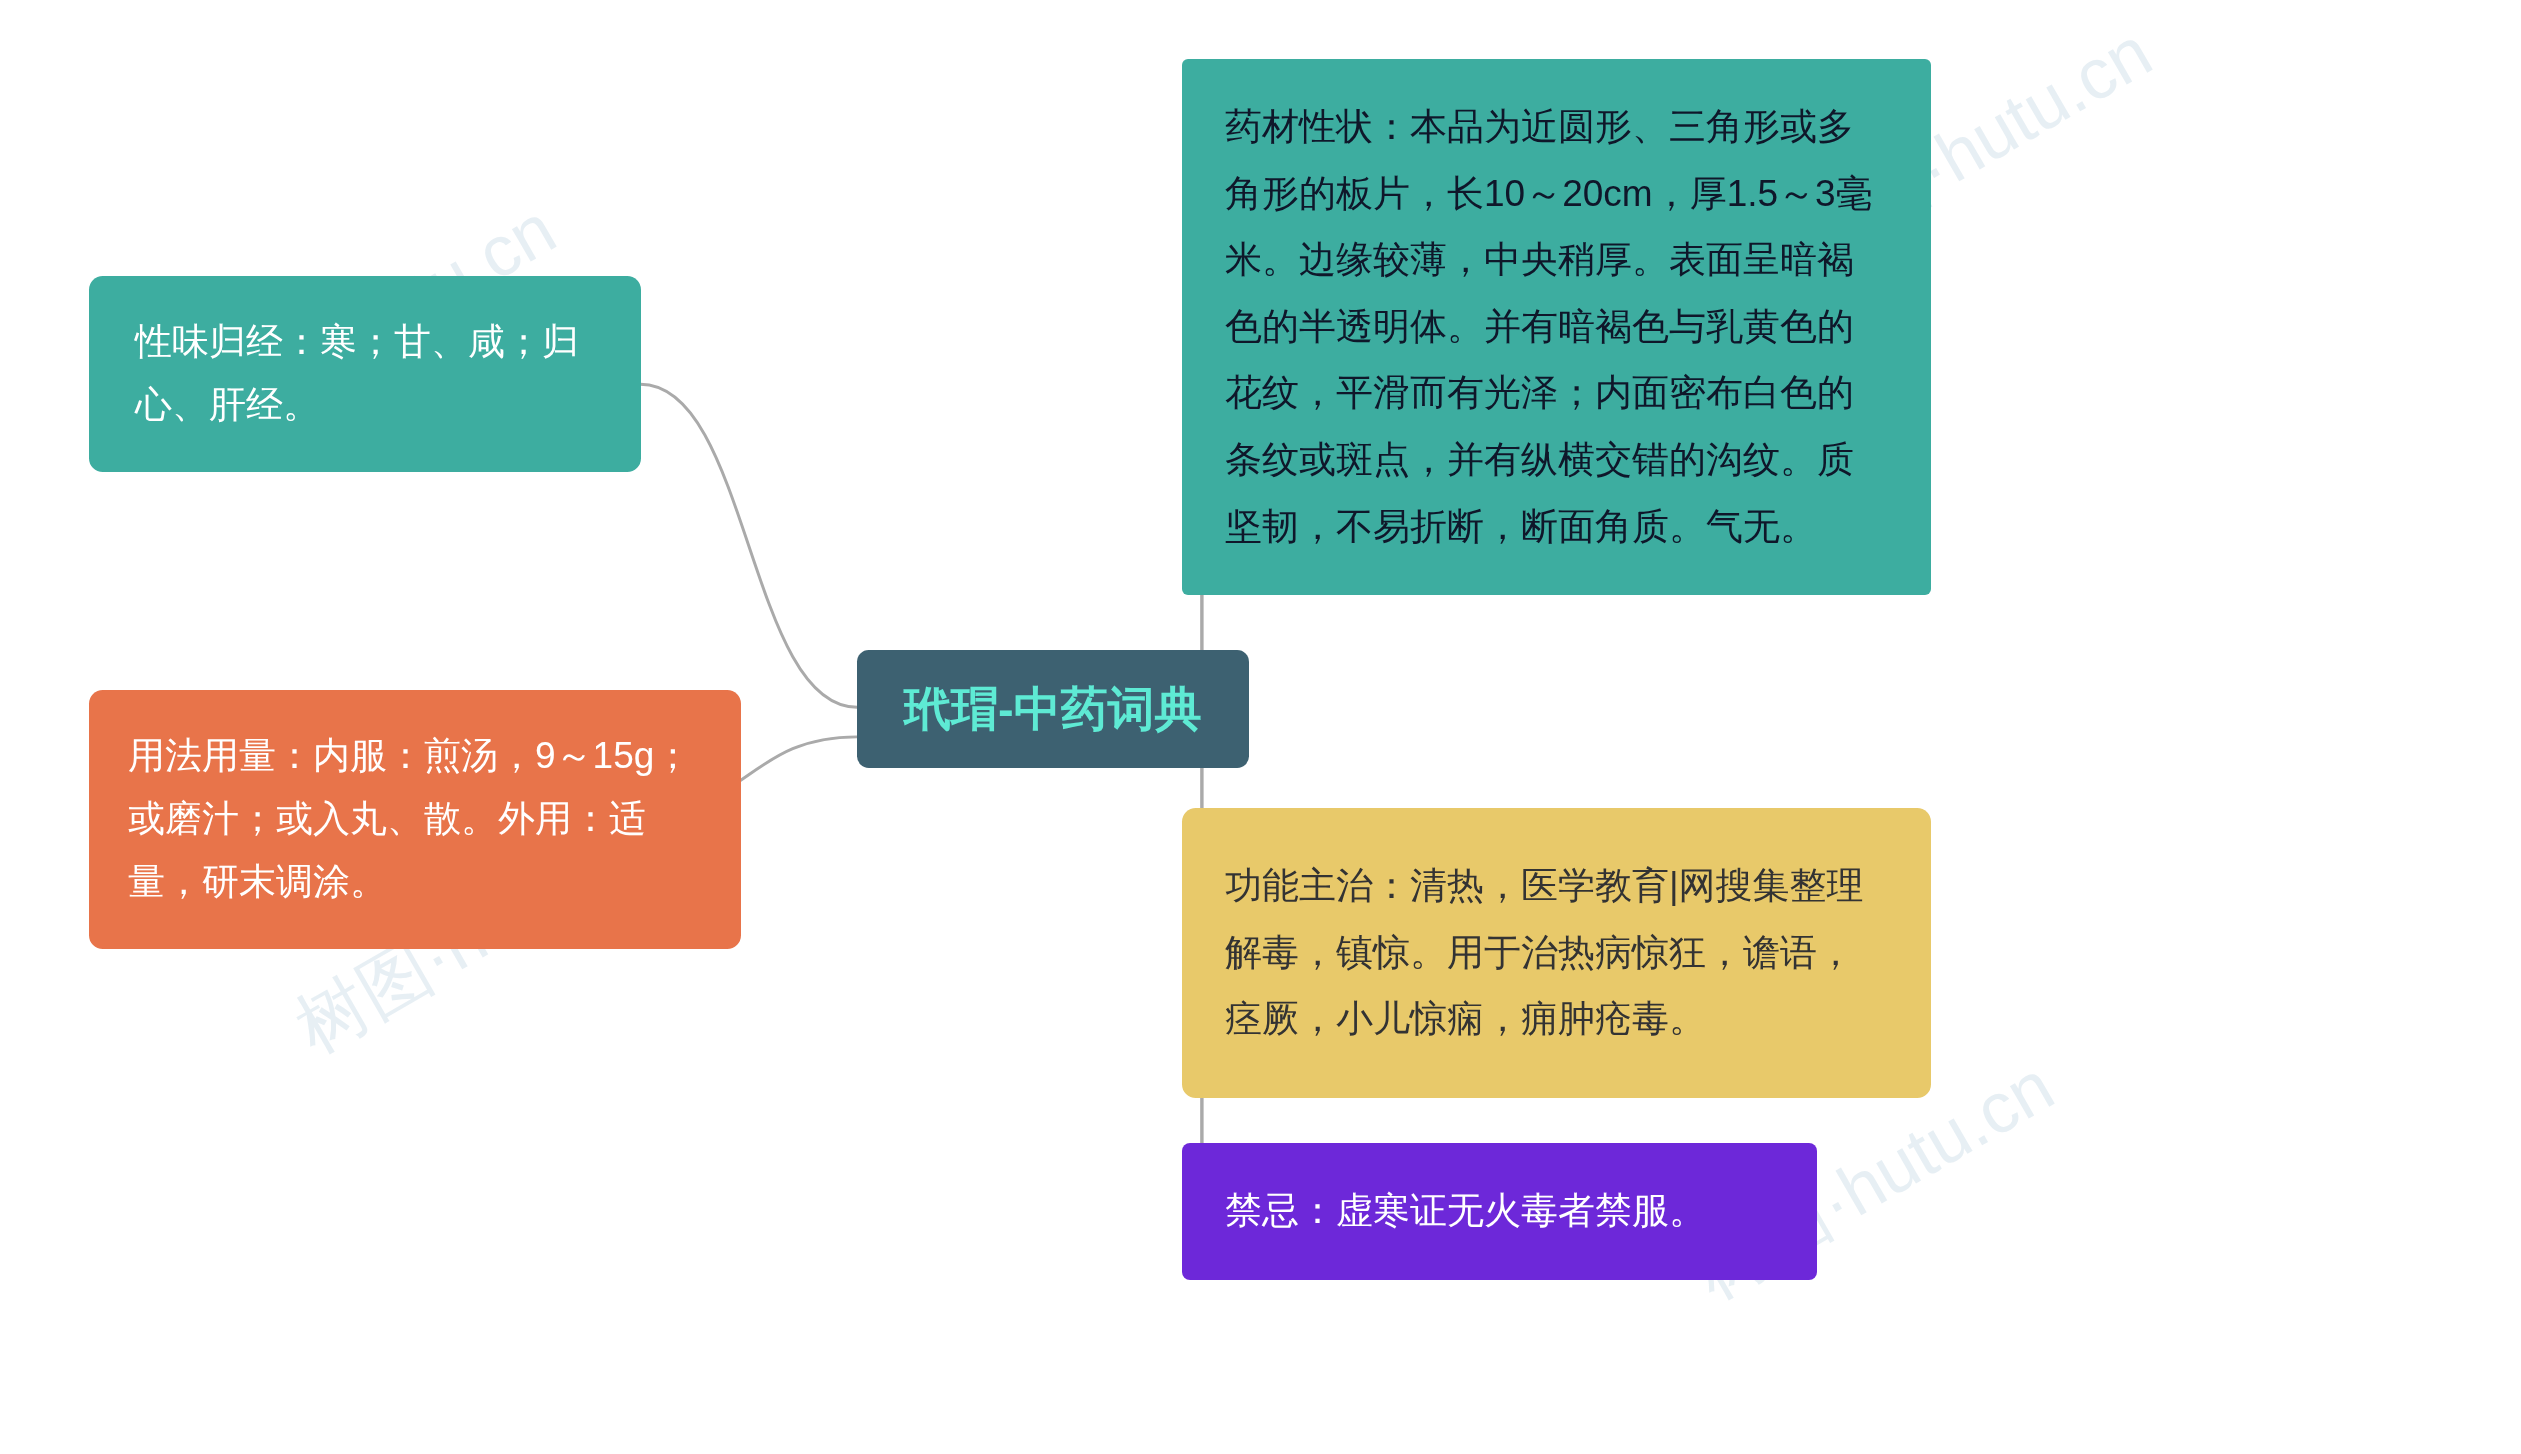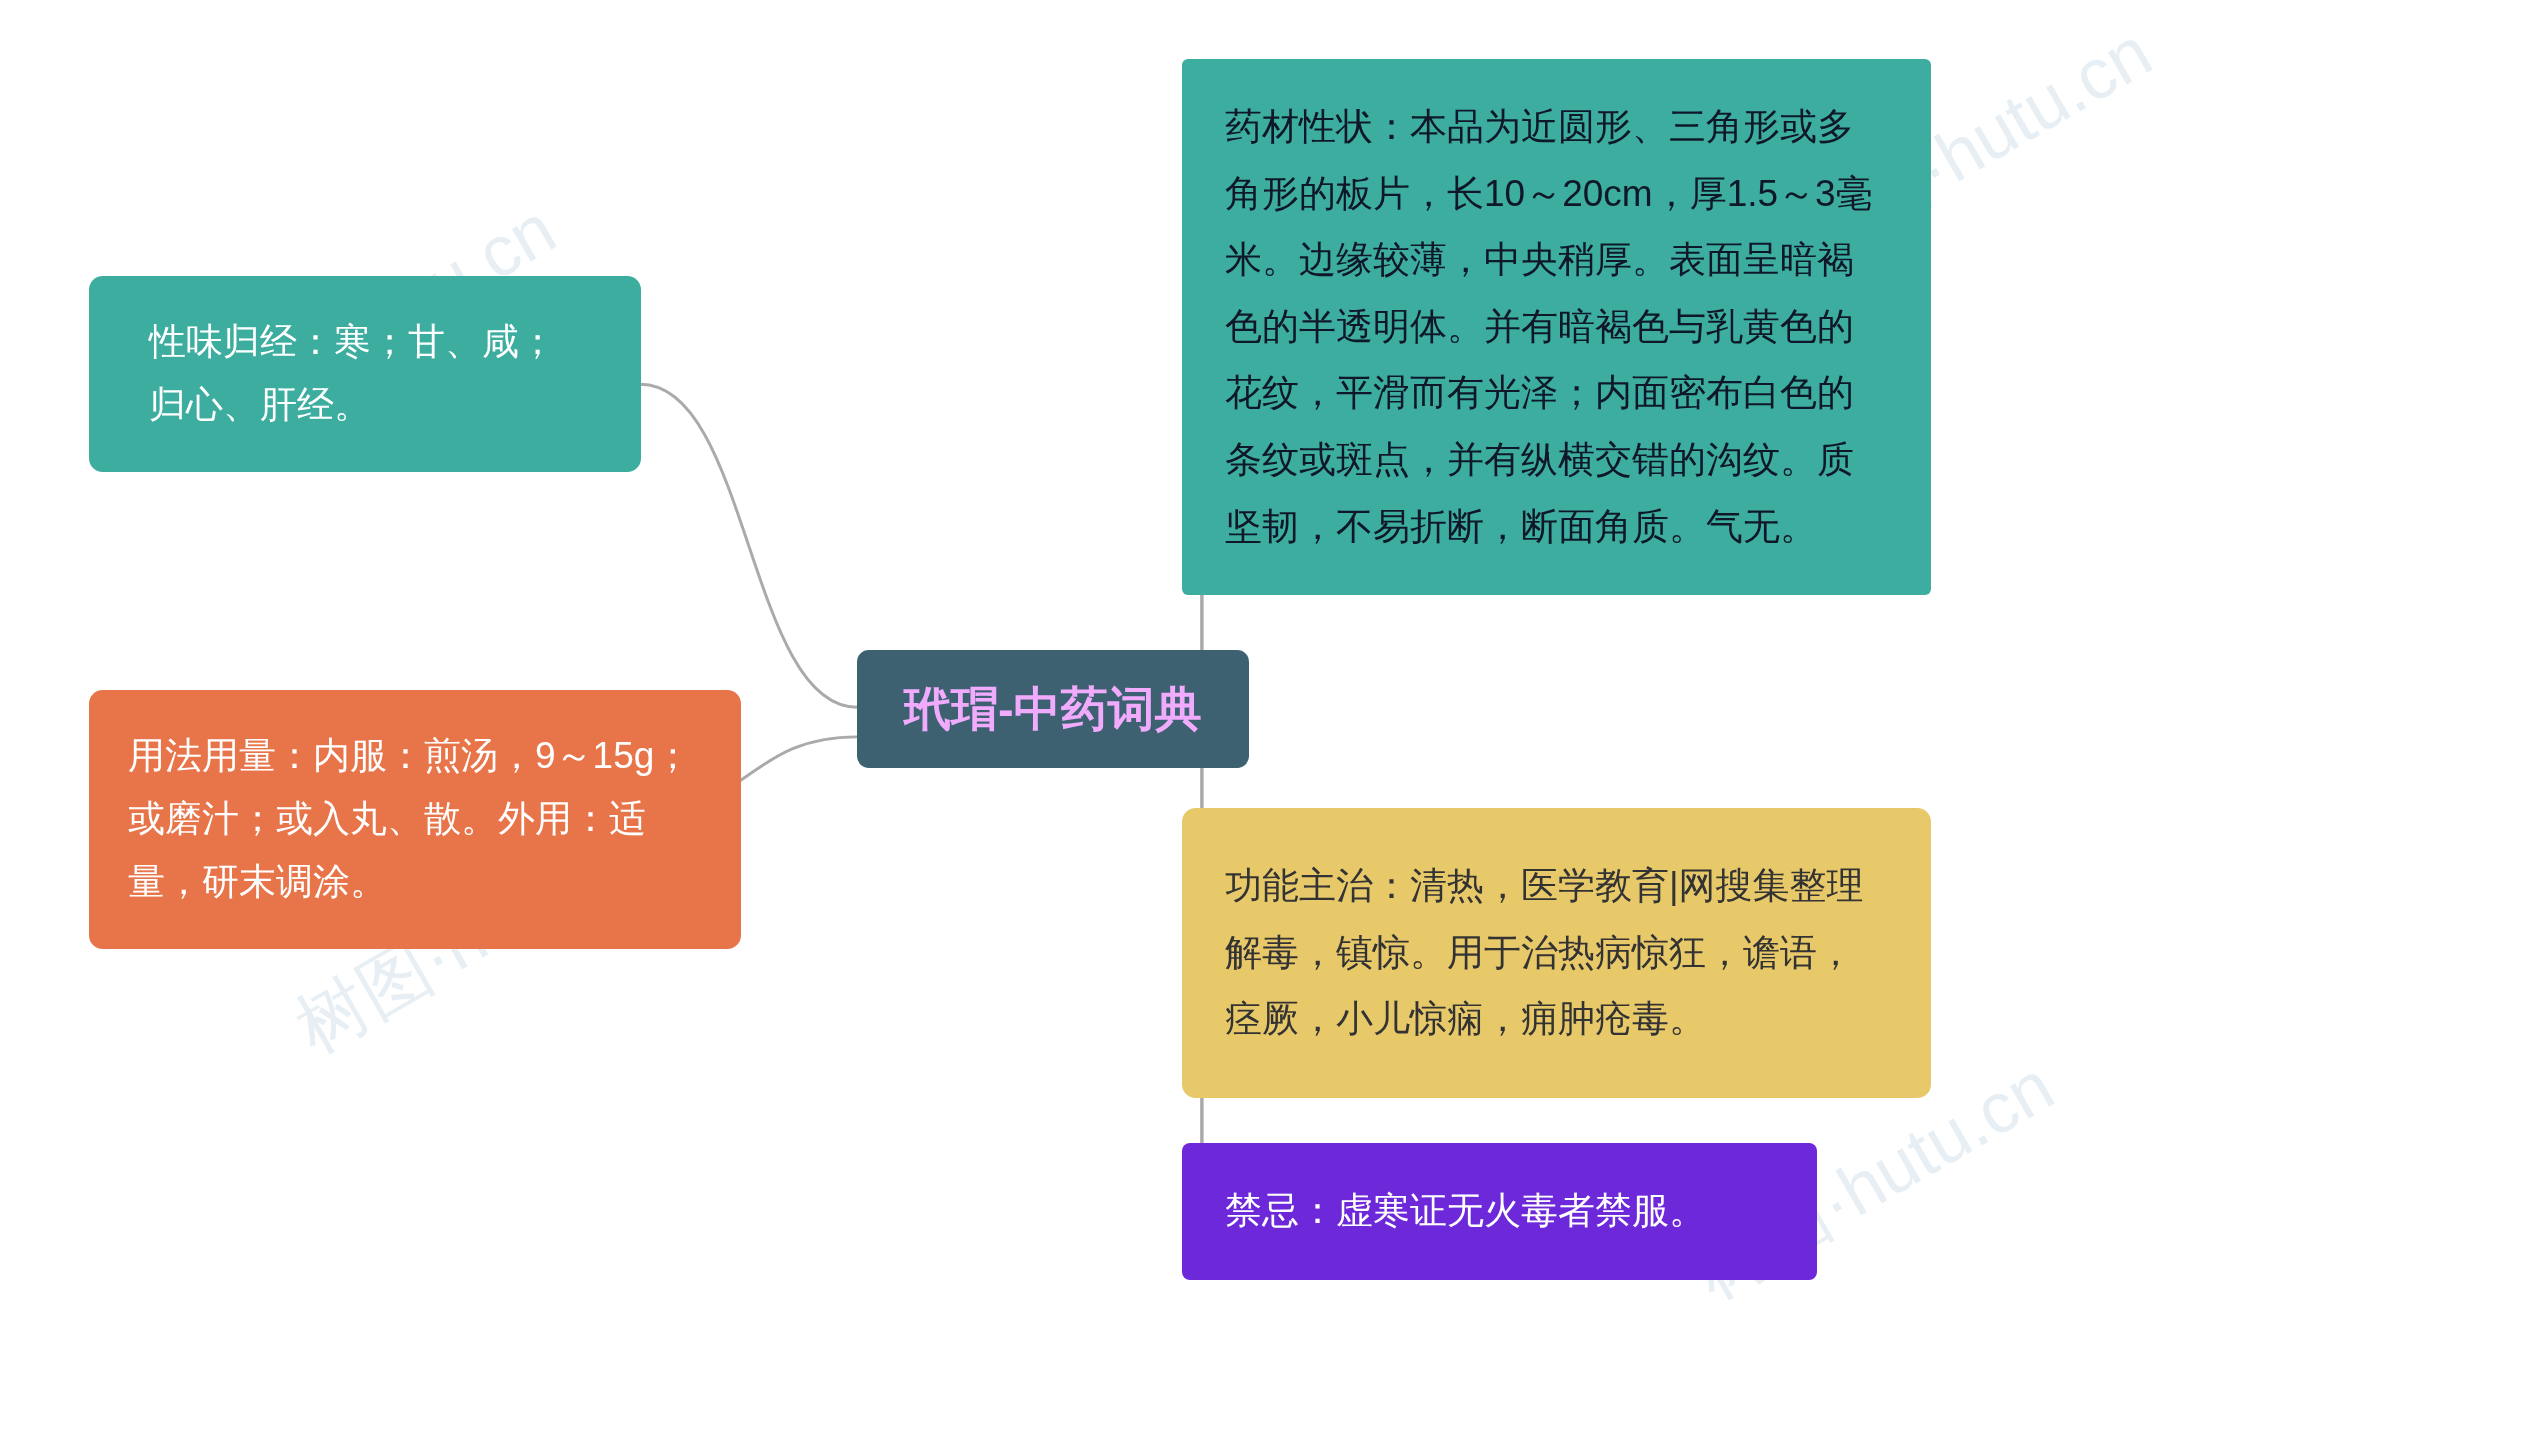--- a/index.html
+++ b/index.html
@@ -43,21 +43,21 @@
       pointer-events: none;
     }
 
     
     .center-node {
       position: absolute;
       top: 50%;
       left: 50%;
       transform: translate(-50%, -50%);
       background: #3d6171;
-      color: #f0abfc;
+      color: #5eead4;
       border-radius: 11.8px;
       padding: 27.6px 47px;
       font-size: 47px;
       font-weight: bold;
       white-space: nowrap;
       z-index: 10;
       
       top: 650px;
       left: 857px;
       transform: none;
@@ -65,21 +65,21 @@
 
     
     .node-left-1 {
       position: absolute;
       top: 276px;
       left: 89px;
       width: 552px;
       background: #3dada0;
       color: #fff;
       border-radius: 13.8px;
-      padding: 35px 60px;
+      padding: 35px 46px;
       font-size: 37px;
       line-height: 1.7;
       z-index: 10;
     }
 
     .node-left-2 {
       position: absolute;
       top: 690px;
       left: 89px;
       width: 652px;

